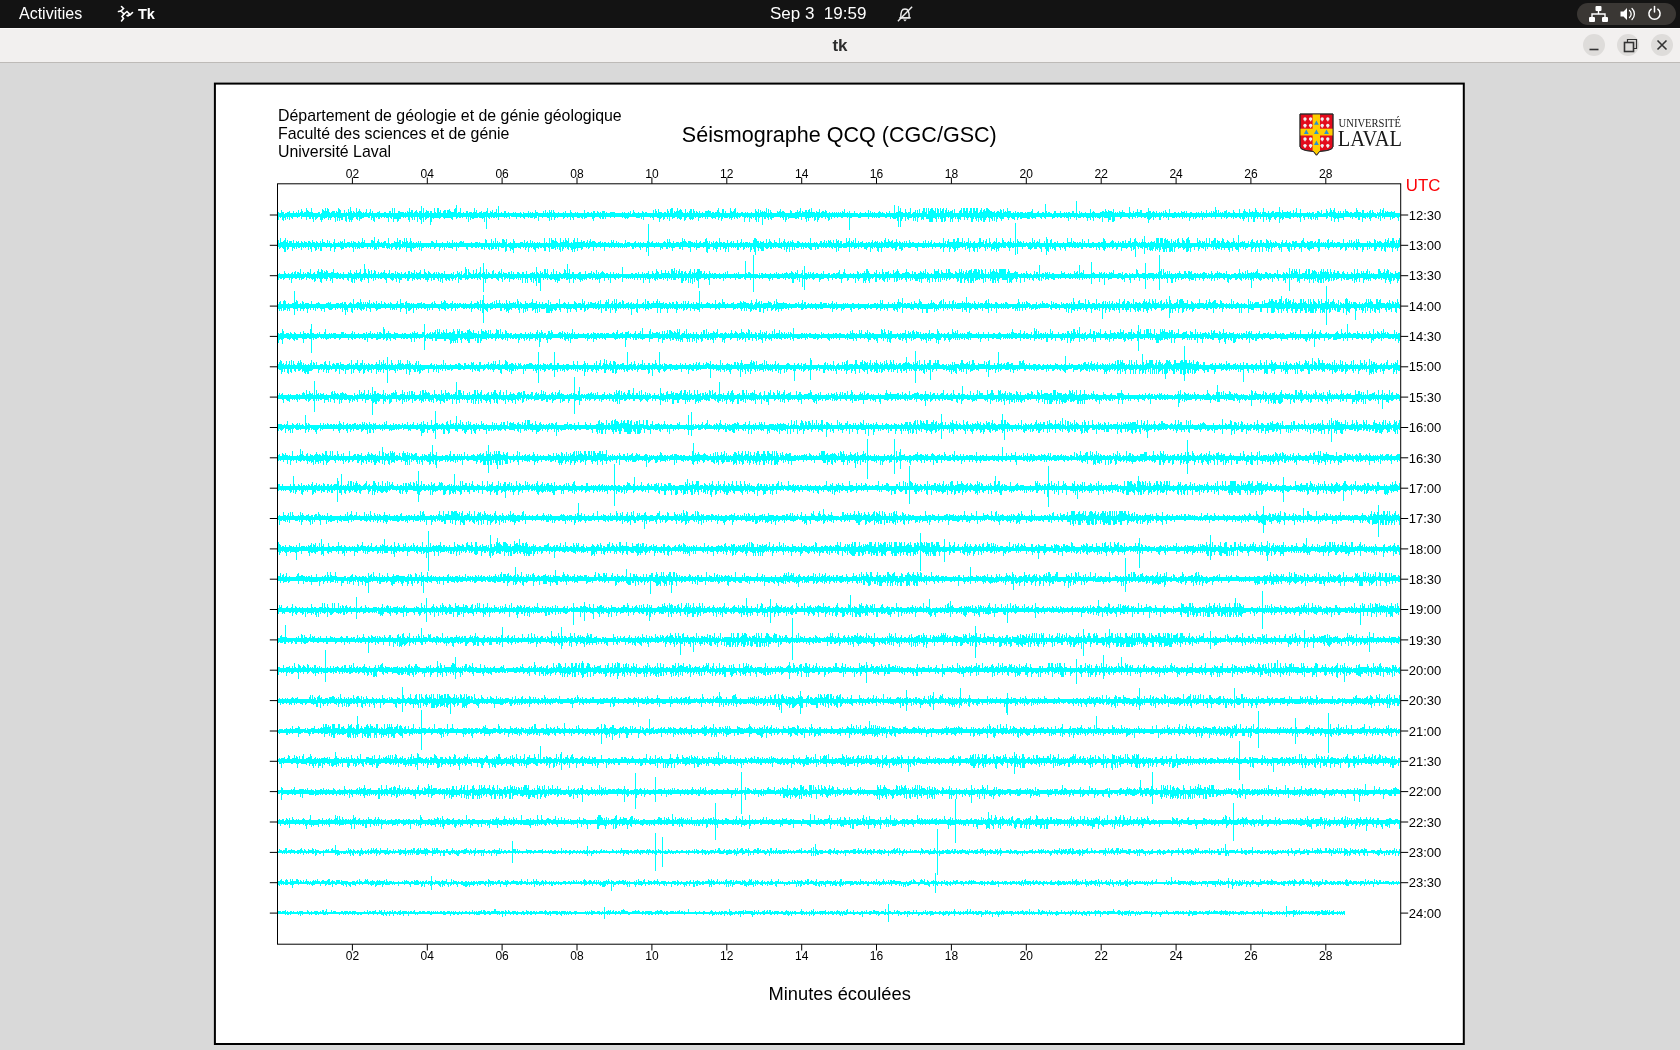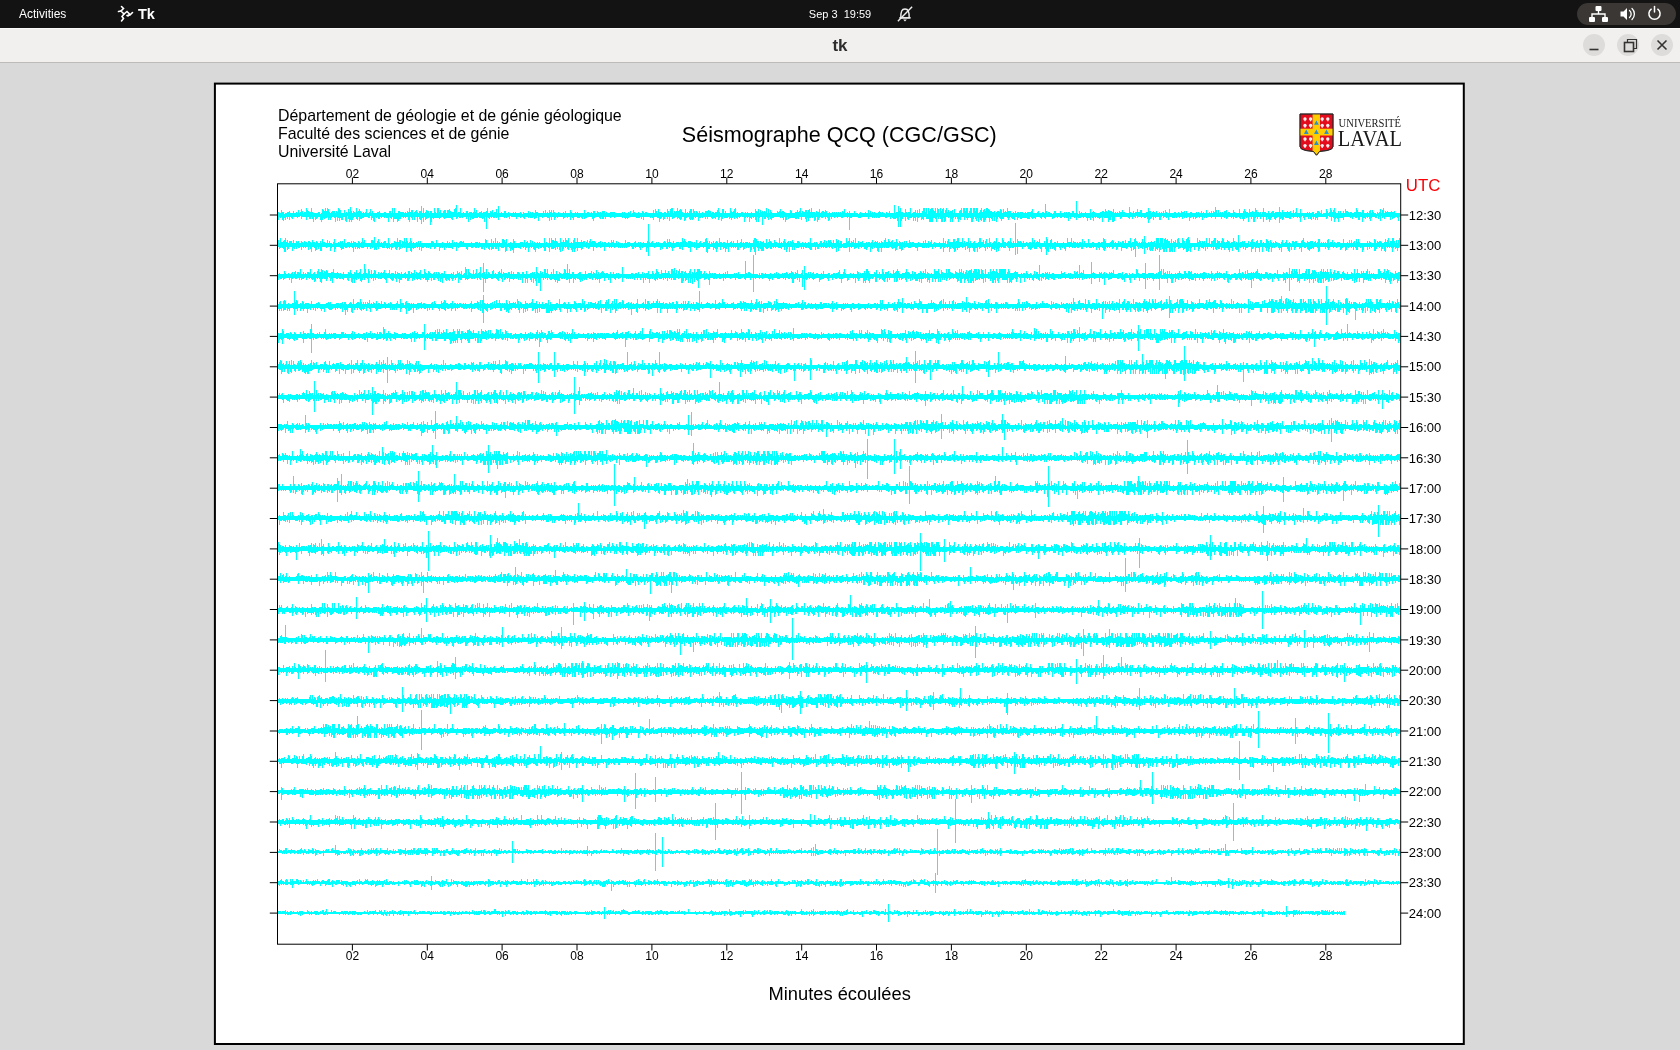--- a/index.html
+++ b/index.html
@@ -3,32 +3,32 @@
 <meta charset="utf-8">
 <style>
   html,body { margin:0; padding:0; width:1680px; height:1050px; overflow:hidden;
                font-family:"Liberation Sans",sans-serif; background:#d9d9d9; }
   .abs { position:absolute; }
 </style>
 </head>
 <body>
 
 <div class="abs" style="left:0;top:0;width:1680px;height:28px;background:#131313"></div>
-<div class="abs" style="left:19px;top:0;height:28px;line-height:28px;color:#fff;font-size:12px">Activities</div>
+<div class="abs" style="left:19px;top:0;height:28px;line-height:28px;color:#fff;font-size:16px">Activities</div>
 
 <svg width="22" height="22" viewBox="0 0 22 22" style="position:absolute;left:115px;top:3px">
   <g fill="none" stroke="#fff" stroke-width="1.6" stroke-linecap="round">
     <path d="M6.5 3.5 L8.5 5.5 L6 8 L9 11 L12 8.5 L14.5 11 L13 13"></path>
     <path d="M3.5 8.5 L6 8"></path>
     <path d="M9 11 L7 13.5 L8.5 15.5 L6.5 18"></path>
     <path d="M12 12.5 L15 12 L17.5 9.5"></path>
   </g>
 </svg>
 <div class="abs" style="left:138px;top:0;height:28px;line-height:28px;color:#fff;font-size:14.5px;font-weight:bold">Tk</div>
-<div class="abs" style="left:770px;top:0;width:140px;height:28px;line-height:28px;color:#fff;font-size:11px;text-align:center">Sep 3&nbsp;&nbsp;19:59</div>
+<div class="abs" style="left:770px;top:0;width:140px;height:28px;line-height:28px;color:#fff;font-size:17px;">Sep 3&nbsp;&nbsp;19:59</div>
 
 <svg width="22" height="22" viewBox="0 0 20 20" style="position:absolute;left:894px;top:3px">
   <g stroke="#ededed" fill="none" stroke-width="1.3">
     <path d="M6.2 13.5 C6.2 7.5 7 5.5 10 5.5 C13 5.5 13.8 7.5 13.8 13.5 Z"></path>
     <path d="M4.8 13.5 H15.2"></path>
     <path d="M3.5 16.5 L16.5 3.5"></path>
   </g>
   <path d="M8.3 15 H11.7 L10 16.8 Z" fill="#ededed"></path>
 </svg>
 

